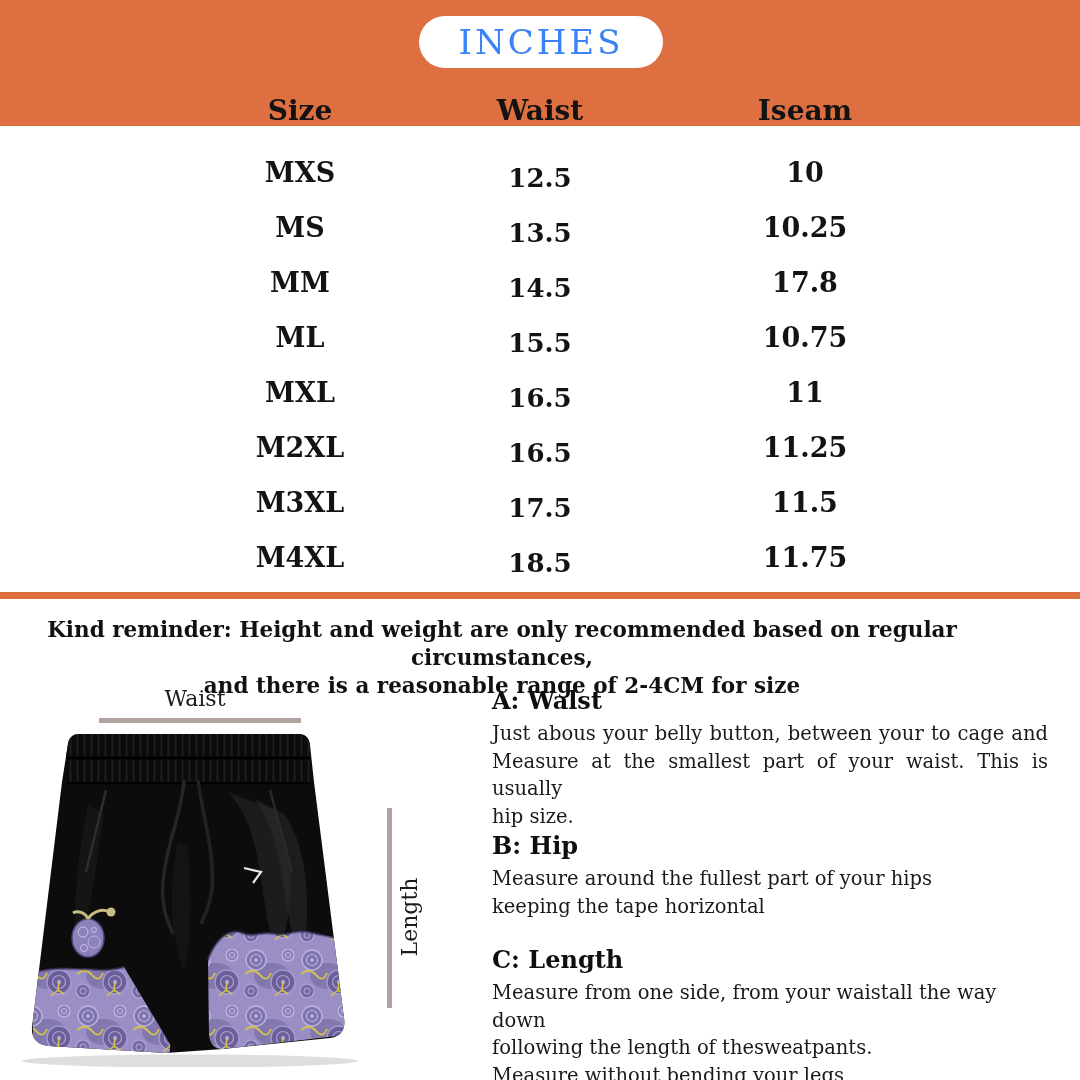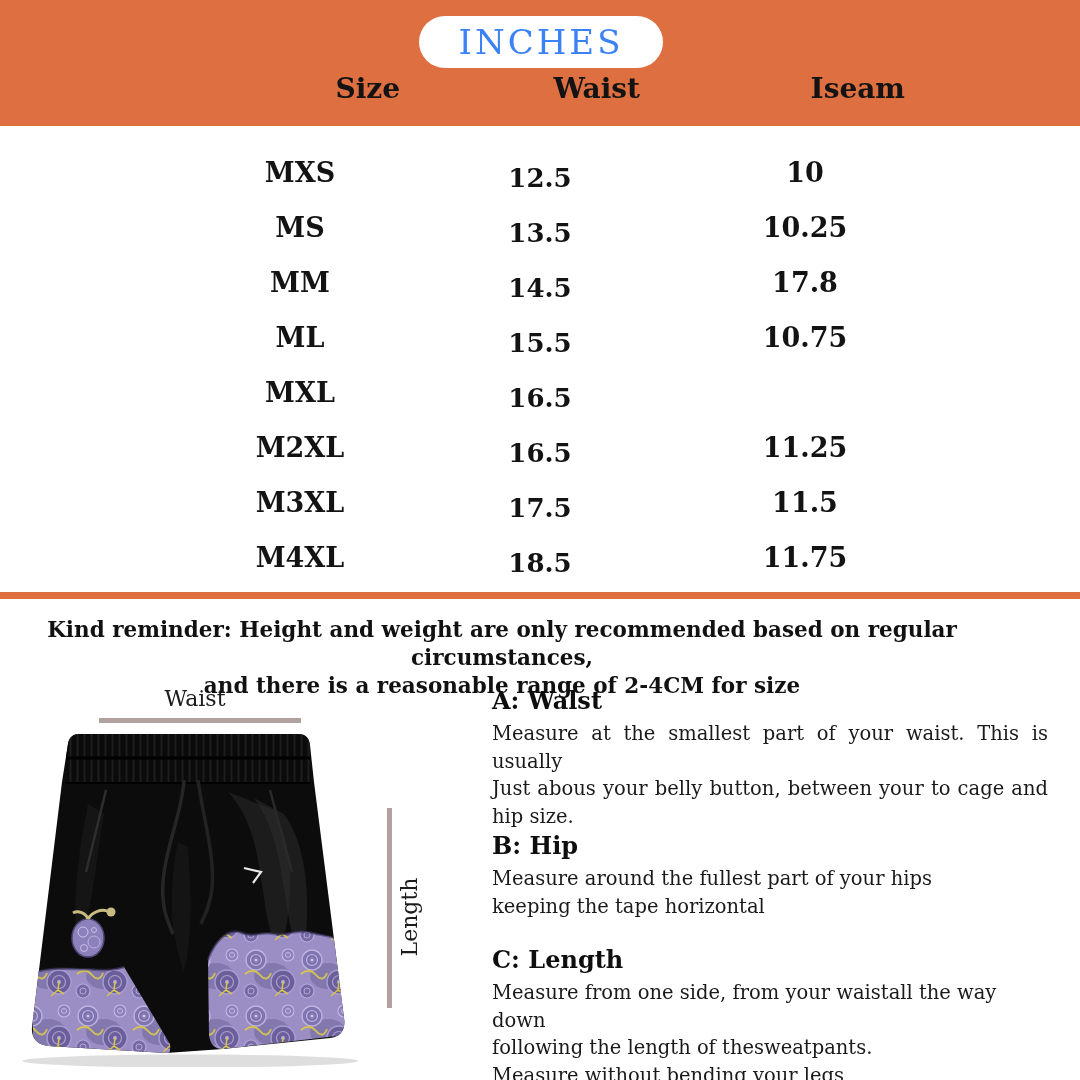--- a/index.html
+++ b/index.html
@@ -5,21 +5,21 @@
   * { margin:0; padding:0; box-sizing:border-box; }
   html,body { width:1080px; height:1080px; background:#ffffff; overflow:hidden; }
   body { font-family:"DejaVu Serif","Liberation Serif",serif; color:#141414; position:relative; }
   .stage { position:absolute; left:0; top:0; width:1080px; height:1080px; background:#ffffff; }
 
   
   .header { position:absolute; left:0; top:0; width:1080px; height:126px; background:#DD6F40; }
   .unit-pill { position:absolute; left:419px; top:16px; width:244px; height:52px; background:#ffffff;
                border-radius:26px; display:flex; align-items:center; justify-content:center; }
   .unit-pill span { font-size:34px; letter-spacing:3px; color:#3b82f6; }
-  .col-head { position:absolute; top:71px; height:36px; line-height:36px; text-align:right;
+  .col-head { position:absolute; top:93px; height:36px; line-height:36px; text-align:center;
               font-weight:bold; font-size:28px; color:#131313; }
   .col-head.size  { left:200px; width:200px; }
   .col-head.waist { left:440px; width:200px; }
   .col-head.iseam { left:705px; width:200px; }
 
   
   .rows { position:absolute; left:0; top:145px; width:1080px; }
   .t-row { position:absolute; left:0; width:1080px; height:55px; }
   .t-cell { position:absolute; height:55px; line-height:55px; text-align:center;
             font-weight:bold; color:#131313; }
@@ -84,20 +84,21 @@
       <div class="t-cell iseam">17.8</div>
     </div>
     <div class="t-row" style="top:165px">
       <div class="t-cell size">ML</div>
       <div class="t-cell waist">15.5</div>
       <div class="t-cell iseam">10.75</div>
     </div>
     <div class="t-row" style="top:220px">
       <div class="t-cell size">MXL</div>
       <div class="t-cell waist">16.5</div>
+      <div class="t-cell iseam">11</div>
     </div>
     <div class="t-row" style="top:275px">
       <div class="t-cell size">M2XL</div>
       <div class="t-cell waist">16.5</div>
       <div class="t-cell iseam">11.25</div>
     </div>
     <div class="t-row" style="top:330px">
       <div class="t-cell size">M3XL</div>
       <div class="t-cell waist">17.5</div>
       <div class="t-cell iseam">11.5</div>
@@ -189,22 +190,22 @@
         <circle cx="93" cy="190" r="4.5" fill="#c9bc82"></circle>
       </g>
     </svg>
 
     <div class="v-line"></div>
     <div class="length-label">Length</div>
   </div>
 
   <div class="guide-sec sec-a">
     <h3>A: Walst</h3>
+    <span class="ln just">Just abous your belly button, between your to cage and</span>
     <span class="ln just">Measure at the smallest part of your waist. This is usually</span>
-    <span class="ln just">Just abous your belly button, between your to cage and</span>
     <span class="ln">hip size.</span>
   </div>
 
   <div class="guide-sec sec-b">
     <h3>B: Hip</h3>
     <span class="ln">Measure around the fullest part of your hips</span>
     <span class="ln">keeping the tape horizontal</span>
   </div>
 
   <div class="guide-sec sec-c">

